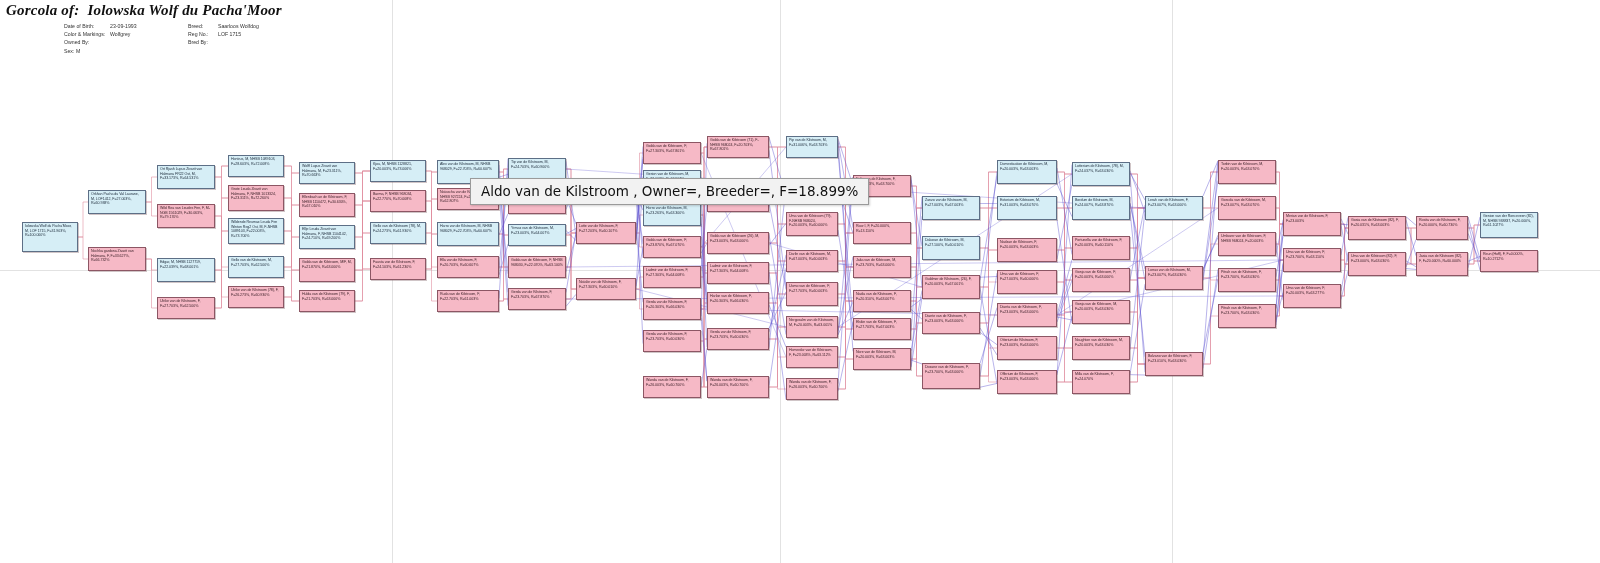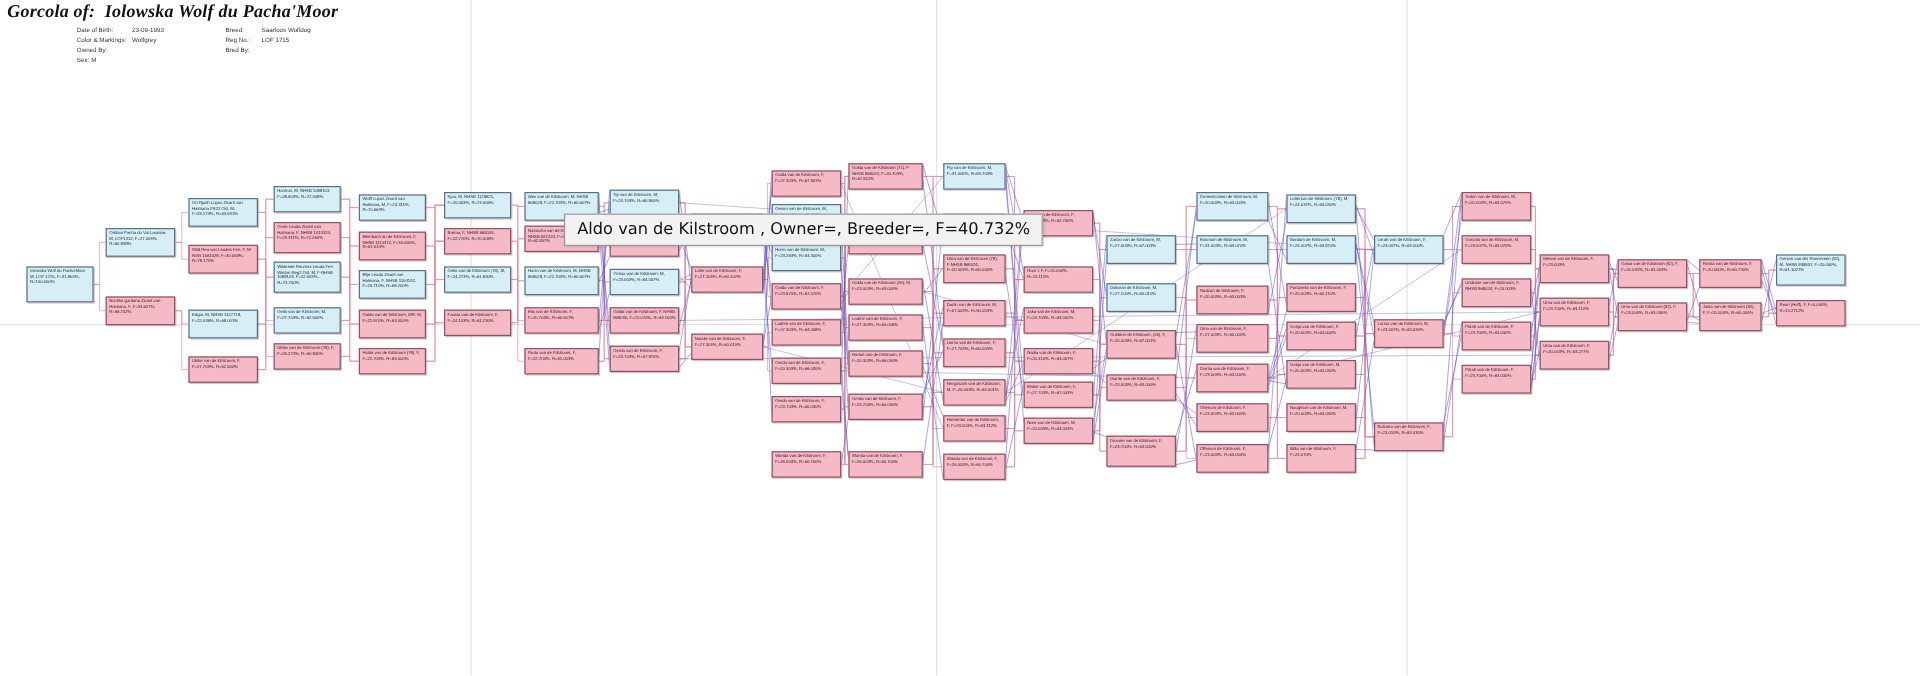--- a/index.html
+++ b/index.html
@@ -744,13 +744,13 @@
       </div>
       <div class="node m" style="left: 1480px; top: 212px; width: 58px; height: 26px;">
         <span class="nm">Genion van der Ronceveen (82), M, NHSB 938837, F=20.000%, R=61.1027%</span>
       </div>
       <div class="node f" style="left: 1480px; top: 250px; width: 58px; height: 22px;">
         <span class="nm">Reun (Hoff), F, F=0.000%, R=10.2712%</span>
       </div>
     </div>
 </div>
 
-<div id="tooltip">Aldo van de Kilstroom , Owner=, Breeder=, F=40.732%</div>
+<div id="tooltip">Aldo van de Kilstroom , Owner=, Breeder=, F=18.899%</div>
 
 </body></html>

